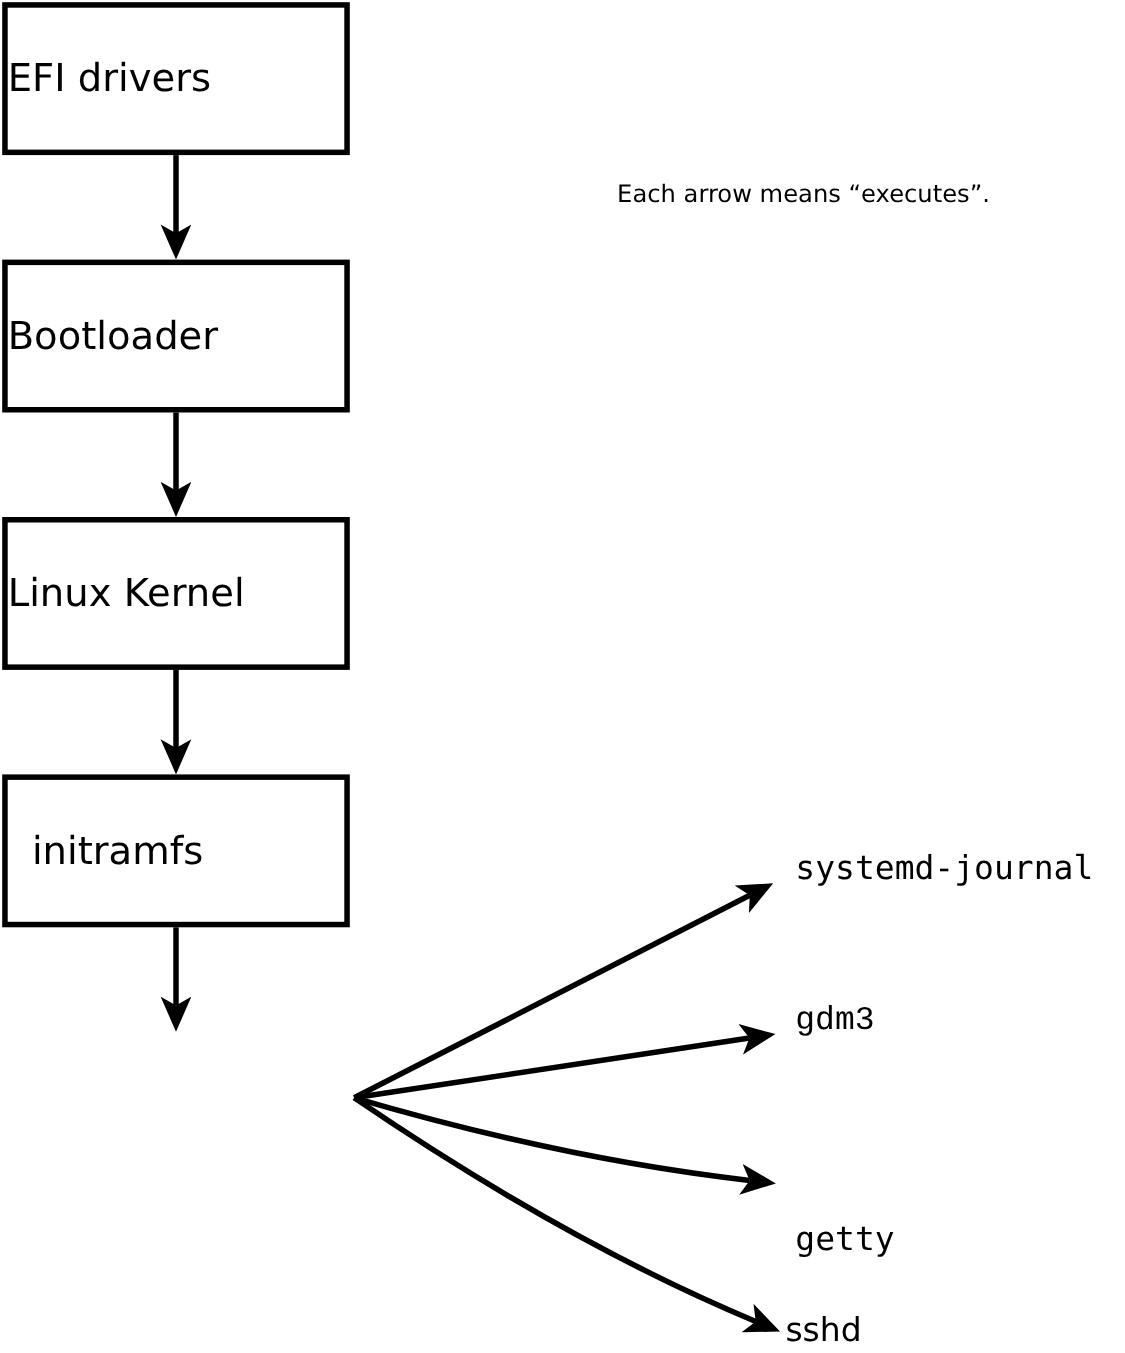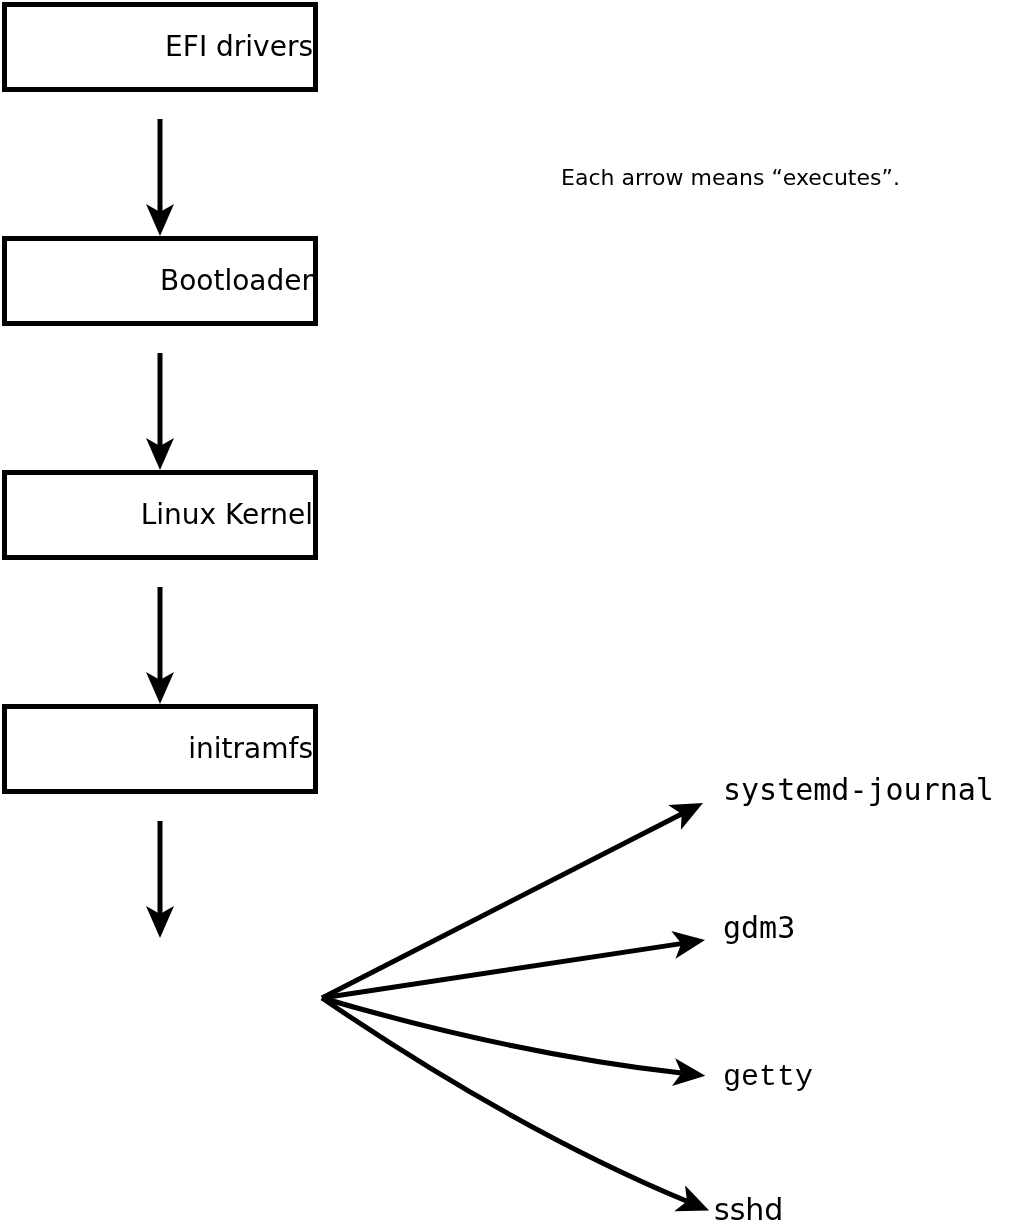--- a/index.html
+++ b/index.html
@@ -18,57 +18,57 @@
   }
   .layer {
     position: absolute;
     left: 0;
     top: 0;
   }
   .node {
     position: absolute;
     left: 2px;
     width: 316px;
-    height: 90px;
+    height: 139px;
     box-sizing: border-box;
     border: 5px solid #000000;
     background: #ffffff;
     display: flex;
     align-items: center;
-    justify-content: flex-end;
-    font-size: 28px;
+    justify-content: flex-start;
+    font-size: 35px;
     line-height: 36px;
     white-space: nowrap;
   }
   .node-1 { top: 2px; }
   .node-2 { top: 236px; }
   .node-3 { top: 470px; }
-  .node-4 { top: 704px; }
+  .node-4 { top: 704px; padding-left: 22px; }
   .node-5 { top: 938px; }
   .floating-label {
     position: absolute;
     font-size: 30px;
     line-height: 36px;
     white-space: nowrap;
   }
   .mono {
     font-family: "DejaVu Sans Mono", "Liberation Mono", monospace;
     text-align: center;
   }
   .annotation {
     position: absolute;
     left: 561px;
     top: 160px;
     font-size: 22px;
     line-height: 36px;
     white-space: nowrap;
   }
   .target-journal { left: 723px; top: 772px; }
-  .target-gdm3    { left: 723px; top: 910px; }
-  .target-getty   { left: 723px; top: 1059px; font-family: Liberation Mono, monospace; }
+  .target-gdm3    { left: 723px; top: 910px; font-family: Liberation Mono, monospace; }
+  .target-getty   { left: 723px; top: 1109px; }
   .target-sshd    { left: 714px; top: 1192px; }
 </style>
 </head>
 <body>
 
 <div class="canvas">
 
   <svg class="layer" width="1023" height="1230" viewBox="0 0 1023 1230">
     <defs>
       <marker id="ah" markerUnits="userSpaceOnUse" markerWidth="36" markerHeight="30" refX="8" refY="14" orient="auto">

